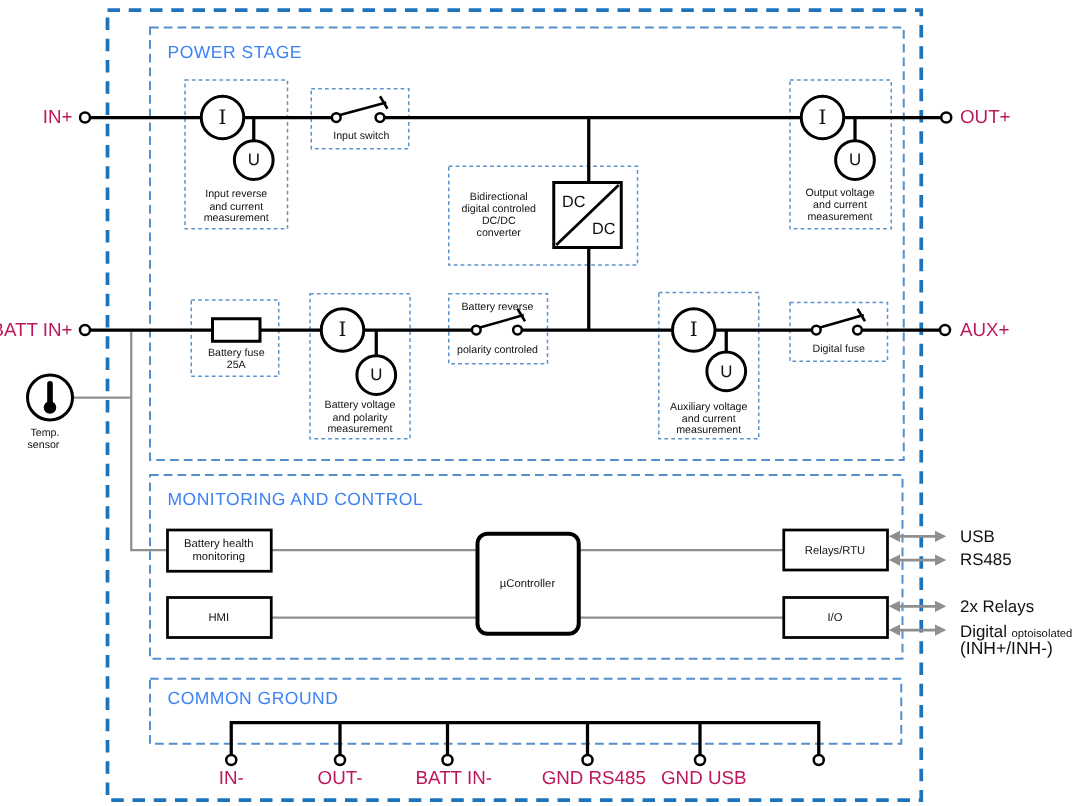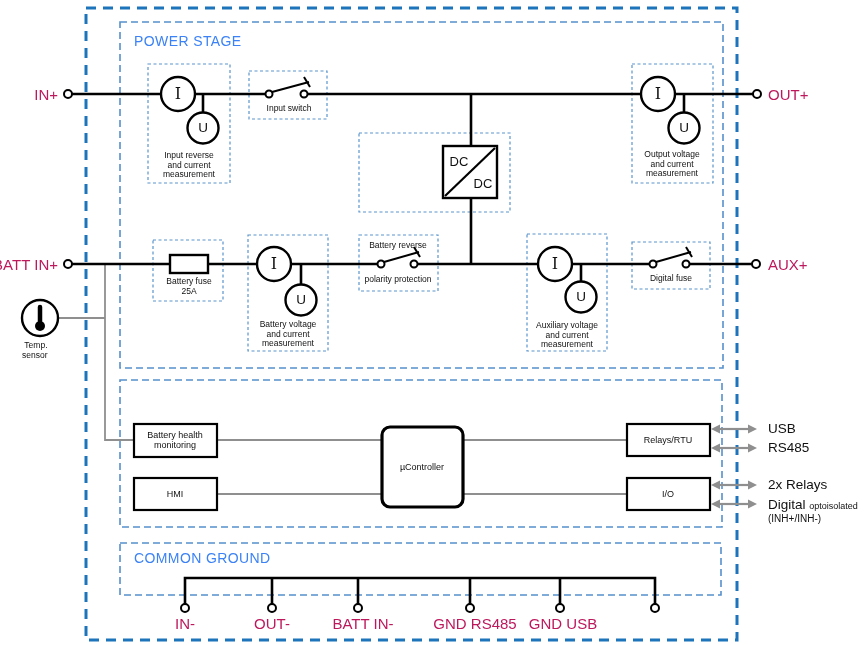--- a/index.html
+++ b/index.html
@@ -11,21 +11,21 @@
   .lbl-left{transform:translateY(-50%);text-align:right}
   .lbl-right{transform:translate(-100%,-50%);text-align:right}
   .term{font-size:15px;color:#be185d;white-space:nowrap;line-height:1}
   .sec{position:absolute;font-size:14px;color:#3b82f6;letter-spacing:.4px;white-space:nowrap}
   .blk{font-size:9px}
   .cur{font-family:"DejaVu Serif",serif;font-size:16px;line-height:1}
   .volt{font-size:13.5px;line-height:1}
   .dc{font-size:13px;line-height:1}
   .iface{font-size:13.5px;white-space:nowrap;line-height:1}
   .note{font-size:9px}
-  .pins{font-size:10px;white-space:nowrap}
+  .pins{font-size:14px;white-space:nowrap}
 </style>
 </head>
 <body>
 
 <div class="stage">
 
   <svg class="layer" width="865" height="645" viewBox="0 0 865 645">
 
     <rect x="86" y="8" width="651" height="632" fill="none" stroke="#1d74ba" stroke-width="3" stroke-dasharray="10 7"></rect>
     <rect x="120" y="22" width="603" height="346" fill="none" stroke="#5590cc" stroke-width="1.6" stroke-dasharray="7 4"></rect>
@@ -159,52 +159,57 @@
     <g fill="#fff" stroke="#000">
       <rect x="134" y="424" width="83" height="33" stroke-width="2.2"></rect>
       <rect x="134" y="478" width="83" height="32" stroke-width="2.2"></rect>
       <rect x="382" y="427" width="81" height="80" rx="8" stroke-width="3.2"></rect>
       <rect x="627" y="424" width="83" height="32" stroke-width="2.2"></rect>
       <rect x="627" y="478" width="83" height="32" stroke-width="2.2"></rect>
     </g>
   </svg>
 
   <div class="sec" style="left:134px;top:33px">POWER STAGE</div>
+  <div class="sec" style="left:134px;top:391px">MONITORING AND CONTROL</div>
   <div class="sec" style="left:134px;top:550px">COMMON GROUND</div>
 
   <div class="lbl lbl-right term" style="left:58px;top:94px">IN+</div>
   <div class="lbl lbl-left term" style="left:768px;top:94px">OUT+</div>
   <div class="lbl lbl-right term" style="left:58px;top:264px">BATT IN+</div>
   <div class="lbl lbl-left term" style="left:768px;top:264px">AUX+</div>
 
   <div class="lbl cur" style="left:178px;top:94px">I</div>
   <div class="lbl volt" style="left:203px;top:128px">U</div>
   <div class="lbl cur" style="left:658px;top:94px">I</div>
   <div class="lbl volt" style="left:684px;top:128px">U</div>
   <div class="lbl cur" style="left:274px;top:264px">I</div>
   <div class="lbl volt" style="left:301px;top:300px">U</div>
   <div class="lbl cur" style="left:555px;top:264px">I</div>
   <div class="lbl volt" style="left:581px;top:297px">U</div>
 
   <div class="lbl" style="left:189px;top:165px">Input reverse
 and current
 measurement</div>
   <div class="lbl" style="left:289px;top:109px">Input switch</div>
+  <div class="lbl" style="left:399px;top:172px">Bidirectional
+digital controled
+DC/DC
+converter</div>
   <div class="lbl dc" style="left:459px;top:161px">DC</div>
   <div class="lbl dc" style="left:483px;top:183px">DC</div>
   <div class="lbl" style="left:672px;top:164px">Output voltage
 and current
 measurement</div>
   <div class="lbl" style="left:189px;top:287px">Battery fuse
 25A</div>
   <div class="lbl" style="left:288px;top:334px">Battery voltage
-and current
+and polarity
 measurement</div>
   <div class="lbl" style="left:398px;top:246px">Battery reverse</div>
-  <div class="lbl" style="left:398px;top:280px">polarity protection</div>
+  <div class="lbl" style="left:398px;top:280px">polarity controled</div>
   <div class="lbl" style="left:567px;top:335px">Auxiliary voltage
 and current
 measurement</div>
   <div class="lbl" style="left:671px;top:279px">Digital fuse</div>
   <div class="lbl lbl-left" style="left:22px;top:351px">Temp.
 sensor</div>
 
   <div class="lbl blk" style="left:175px;top:440px">Battery health
 monitoring</div>
   <div class="lbl blk" style="left:175px;top:494px">HMI</div>

